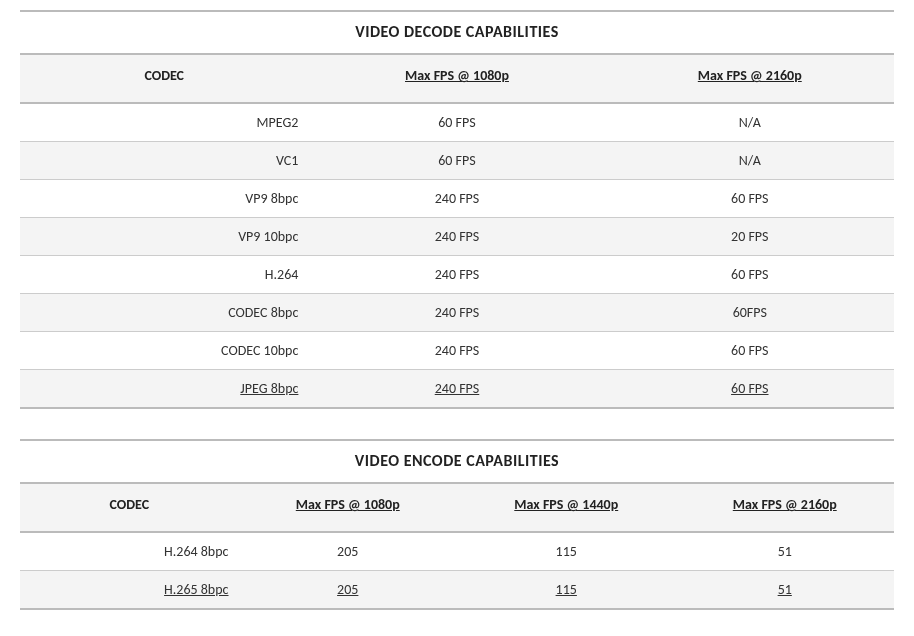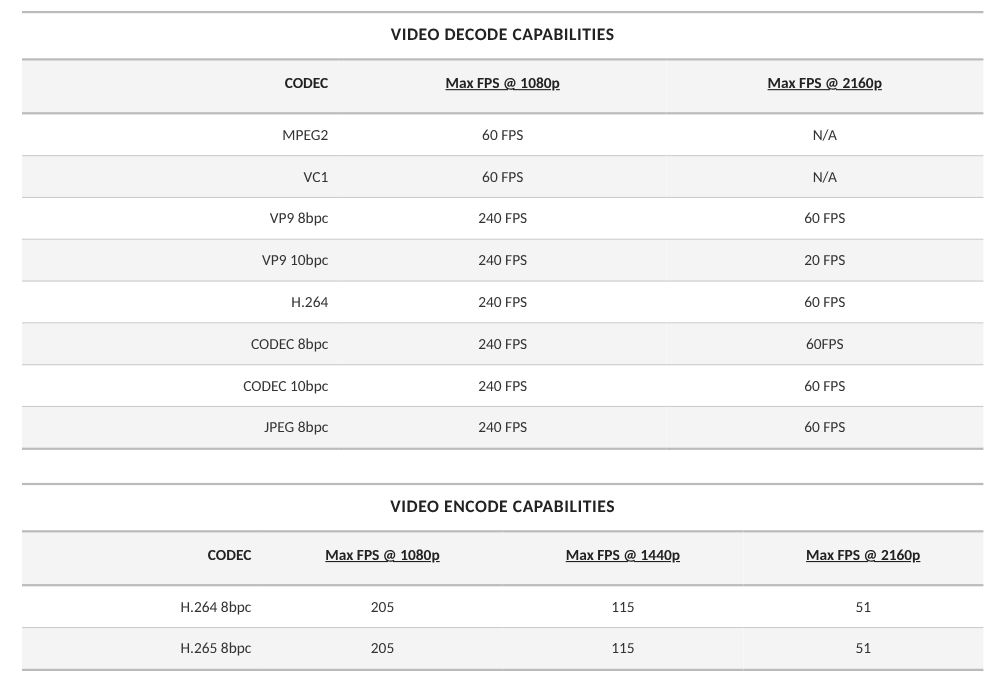--- a/index.html
+++ b/index.html
@@ -23,21 +23,21 @@
       font-size: 16px;
       letter-spacing: 0.5px;
       padding: 10px 0 12px 0;
       border-top: 2px solid #bbb;
     }
     table {
       width: 100%;
       border-collapse: collapse;
     }
     thead th {
-      text-align: right;
+      text-align: center;
       font-weight: 700;
       font-size: 14px;
       padding: 12px 10px 18px 10px;
       background: #f4f4f4;
       border-top: 2px solid #bbb;
       border-bottom: 2px solid #bbb;
       color: #222;
     }
     thead th.col-center {
       text-align: center;
@@ -54,20 +54,21 @@
     }
     tbody td.col-center {
       text-align: center;
       margin-top: 20px;
     }
     tbody tr:nth-child(even) td {
       background: #f4f4f4;
     }
     tbody tr:last-child td {
       border-bottom: 2px solid #bbb;
+      text-decoration: underline;
     }
     .decode-table thead th:nth-child(1) { width: 33%; }
     .decode-table thead th:nth-child(2) { width: 34%; }
     .decode-table thead th:nth-child(3) { width: 33%; }
     .encode-table thead th:nth-child(1) { width: 25%; }
     .encode-table thead th:nth-child(2) { width: 25%; }
     .encode-table thead th:nth-child(3) { width: 25%; }
     .encode-table thead th:nth-child(4) { width: 25%; }
   </style>
 </head>

